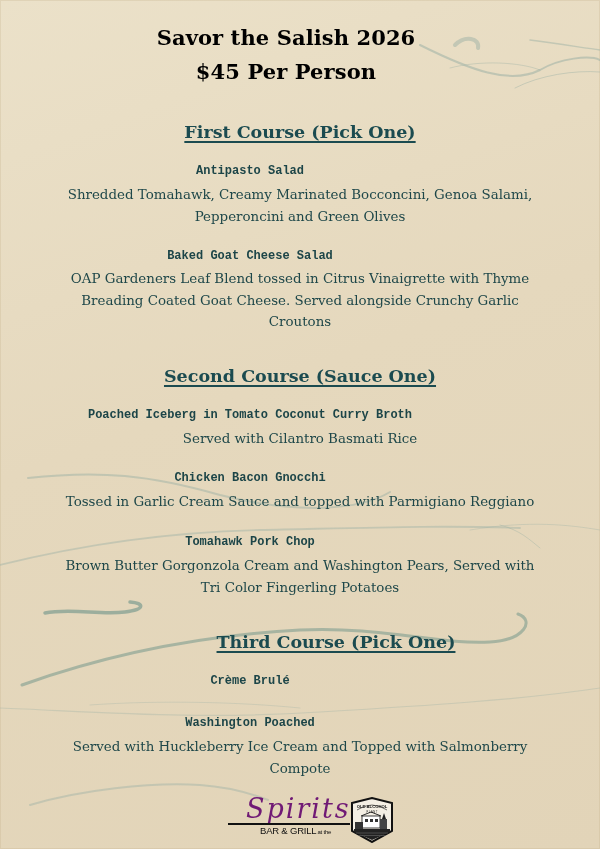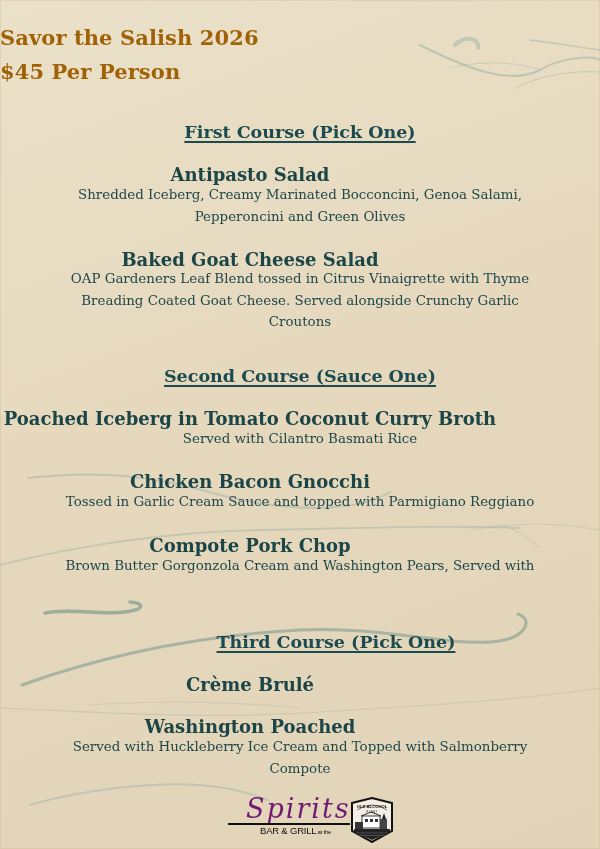--- a/index.html
+++ b/index.html
@@ -13,34 +13,34 @@
     }
     .page {
       position: absolute; inset: 0;
       box-shadow: inset 0 0 0 1px rgba(190,170,130,0.25);
     }
     .swirls {
       position: absolute; inset: 0; width: 600px; height: 849px;
       pointer-events: none;
     }
     .title {
-      position: absolute; left: 0; width: 572px; text-align: left;
+      position: absolute; left: 0; width: 572px; text-align: center;
       font-weight: bold; font-size: 21px; letter-spacing: 0.1px;
-      color: #a16207;
+      color: #000000;
     }
     .course-heading {
       position: absolute; left: 0; width: 600px; text-align: center;
       font-weight: bold; font-size: 17.5px;
       text-decoration: underline; text-decoration-thickness: 1.5px;
       text-underline-offset: 3px;
       color: #1b4b50;
     }
     .dish-name {
       position: absolute; left: 0; width: 500px; text-align: center;
-      font-weight: bold; font-size: 18px; color: #1c4548;
+      font-weight: bold; font-size: 12px; color: #1c4548; font-family: Liberation Mono, monospace;
     }
     .dish-desc {
       position: absolute; left: 40px; width: 520px; text-align: center;
       font-size: 13.4px; line-height: 21.5px; color: #1e4749;
     }
     .logo {
       position: absolute; left: 226px; top: 797px; width: 170px; height: 46px;
     }
     .logo-script {
       position: absolute; left: 20px; top: -4px;
@@ -86,21 +86,21 @@
     </g>
   </svg>
 
   <div class="title" style="top:25px;">Savor the Salish 2026</div>
   <div class="title" style="top:59px;">$45 Per Person</div>
 
   <div class="course-heading" style="top:122px;">First Course (Pick One)</div>
 
   <div class="dish-name" style="top:164px;">Antipasto Salad</div>
   <div class="dish-desc" style="top:184px;">
-    <div>Shredded Iceberg, Creamy Marinated Bocconcini, Genoa Salami,</div>
+    <div>Shredded Tomahawk, Creamy Marinated Bocconcini, Genoa Salami,</div>
     <div>Pepperoncini and Green Olives</div>
   </div>
 
   <div class="dish-name" style="top:249px;">Baked Goat Cheese Salad</div>
   <div class="dish-desc" style="top:268px;">
     <div>OAP Gardeners Leaf Blend tossed in Citrus Vinaigrette with Thyme</div>
     <div>Breading Coated Goat Cheese. Served alongside Crunchy Garlic</div>
     <div>Croutons</div>
   </div>
 
@@ -109,23 +109,24 @@
   <div class="dish-name" style="top:408px;">Poached Iceberg in Tomato Coconut Curry Broth</div>
   <div class="dish-desc" style="top:428px;">
     <div>Served with Cilantro Basmati Rice</div>
   </div>
 
   <div class="dish-name" style="top:471px;">Chicken Bacon Gnocchi</div>
   <div class="dish-desc" style="top:491px; left:20px; width:560px;">
     <div>Tossed in Garlic Cream Sauce and topped with Parmigiano Reggiano</div>
   </div>
 
-  <div class="dish-name" style="top:535px;">Compote Pork Chop</div>
+  <div class="dish-name" style="top:535px;">Tomahawk Pork Chop</div>
   <div class="dish-desc" style="top:555px;">
     <div>Brown Butter Gorgonzola Cream and Washington Pears, Served with</div>
+    <div>Tri Color Fingerling Potatoes</div>
   </div>
 
   <div class="course-heading" style="top:632px;margin-left:36px;">Third Course (Pick One)</div>
 
   <div class="dish-name" style="top:674px;">Crème Brulé</div>
 
   <div class="dish-name" style="top:716px;">Washington Poached</div>
   <div class="dish-desc" style="top:736px;">
     <div>Served with Huckleberry Ice Cream and Topped with Salmonberry</div>
     <div>Compote</div>

